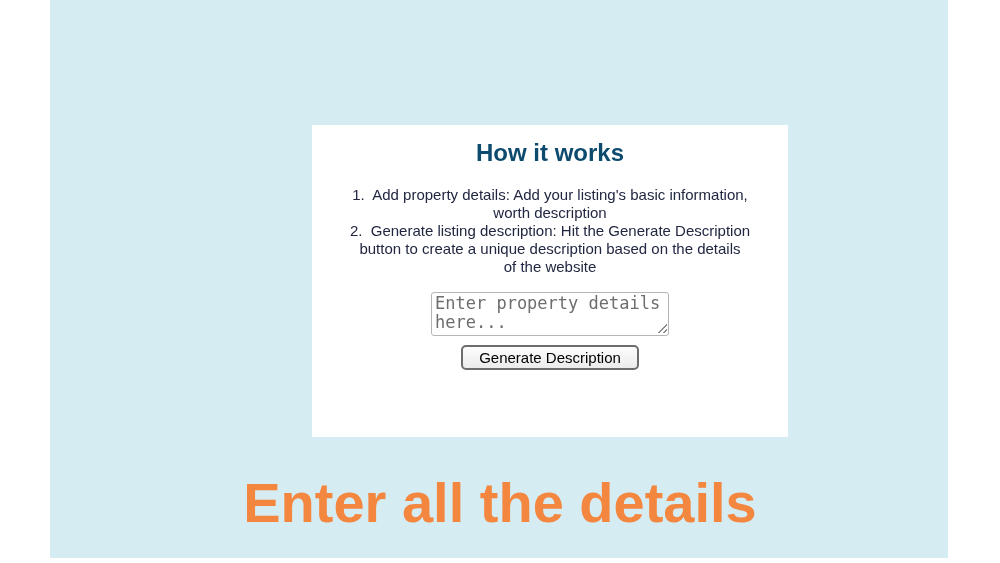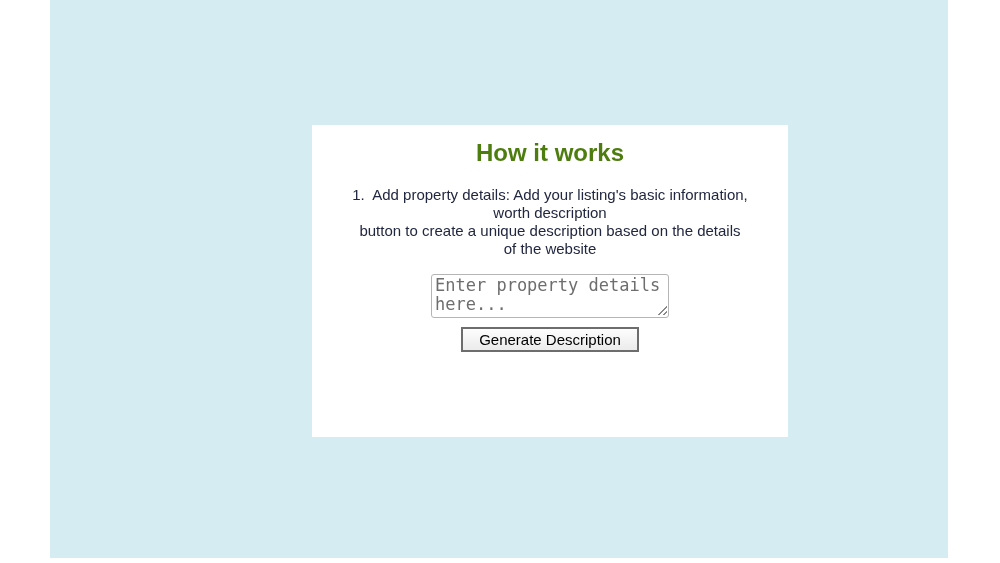--- a/index.html
+++ b/index.html
@@ -31,21 +31,21 @@
     background: #ffffff;
     box-sizing: border-box;
     padding-top: 14px;
   }
 
   .card-title {
     margin: 0;
     font-size: 24px;
     font-weight: bold;
     text-align: center;
-    color: #4d7c0f;
+    color: #0c4a6e;
   }
 
   .steps {
     margin-top: 19px;
     font-size: 15px;
     color: #222741;
   }
 
   .step-line {
     text-align: center;
@@ -91,21 +91,21 @@
   .gen-btn {
     display: block;
     margin: 9px auto 0;
     height: 25px;
     padding: 0 16px;
     font-family: "Liberation Sans", sans-serif;
     font-size: 15px;
     color: #000000;
     background: linear-gradient(#fdfdfd, #ebebeb);
     border: 2px solid #6d6d6d;
-    border-radius: 0;
+    border-radius: 5px;
     cursor: pointer;
   }
 
   .caption {
     position: absolute;
     left: 0;
     top: 472px;
     width: 100%;
     text-align: center;
     font-size: 56px;
@@ -126,34 +126,36 @@
       <h2 class="card-title">How it works</h2>
 
       <div class="steps">
 
         <div class="step">
           <div class="step-line">1.&nbsp; Add property details: Add your listing's basic information,</div>
           <div class="step-line">worth description</div>
         </div>
 
         <div class="step">
+          <div class="step-line">2.&nbsp; Generate listing description: Hit the Generate Description</div>
           <div class="step-line">button to create a unique description based on the details</div>
           <div class="step-line">of the website</div>
         </div>
 
         <div class="step">
         </div>
 
       </div>
 
       <div class="input-wrap">
         <textarea class="property-textarea" placeholder="Enter property details here..." style=""></textarea>
         <div class="resize-handle"></div>
       </div>
 
       <button class="gen-btn">Generate Description</button>
 
     </div>
 
   </div>
 
+  <div class="caption">Enter all the details</div>
 
 </div>
 
 </body></html>

